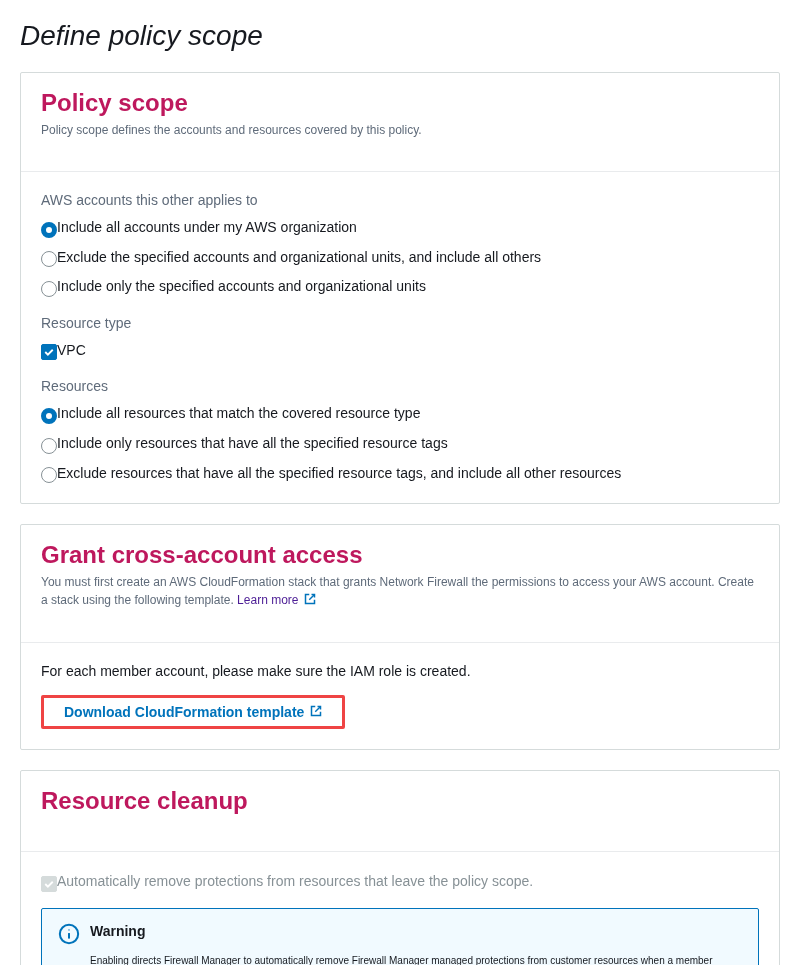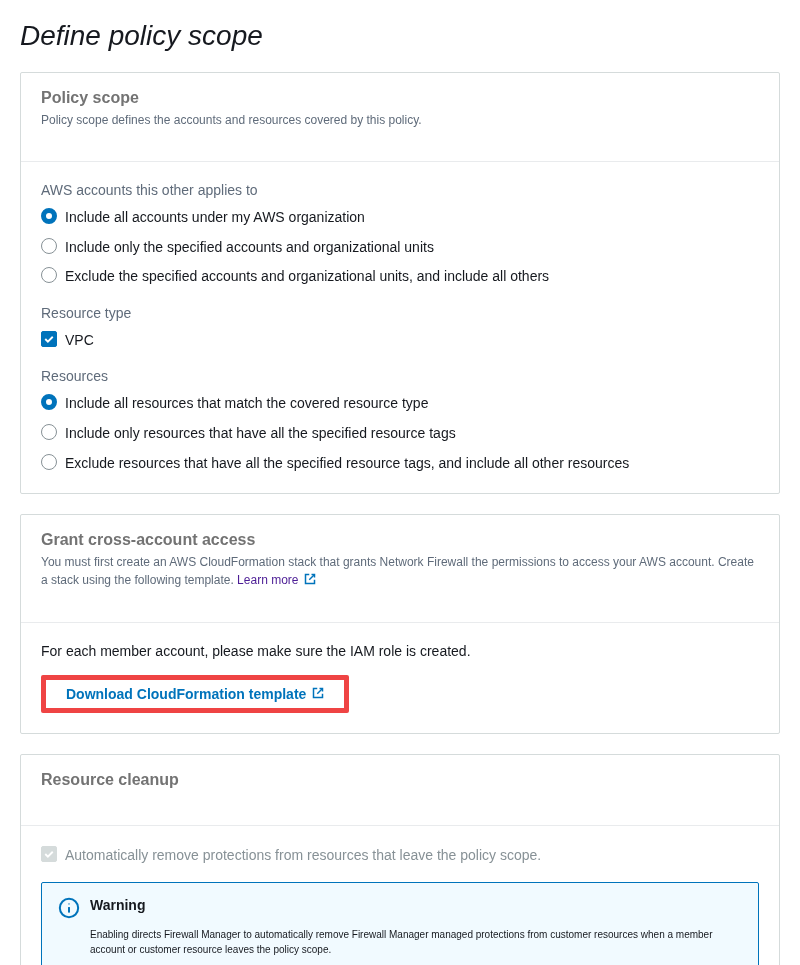--- a/index.html
+++ b/index.html
@@ -24,23 +24,23 @@
     .panel {
       border: 1px solid #d5dbdb;
       border-radius: 2px;
       margin-bottom: 20px;
       background: #fff;
     }
     .panel-header {
       padding: 16px 20px 0 20px;
     }
     .panel-title {
-      font-size: 16px;
+      font-size: 24px;
       font-weight: 700;
-      color: #737373;
+      color: #be185d;
       margin-bottom: 4px;
     }
     .panel-subtitle {
       font-size: 12px;
       color: #5f6b7a;
       line-height: 1.5;
     }
     .panel-body {
       padding: 16px 20px 20px 20px;
     }
@@ -52,22 +52,21 @@
     .section-label {
       font-size: 14px;
       color: #5f6b7a;
       margin-bottom: 10px;
     }
     .radio-group, .checkbox-group {
       margin-bottom: 18px;
     }
     .radio-item, .checkbox-item {
       display: flex;
-      align-items: flex-start;
-      gap: 8px;
+      align-items: flex-end;
       margin-bottom: 10px;
       cursor: pointer;
     }
     .radio-item:last-child, .checkbox-item:last-child {
       margin-bottom: 0;
     }
     .radio-circle {
       width: 16px;
       height: 16px;
       border: 1px solid #879196;
@@ -125,21 +124,21 @@
       font-size: 14px;
       color: #16191f;
       margin-bottom: 16px;
     }
     .download-button {
       display: inline-flex;
       align-items: center;
       gap: 6px;
       color: #0073bb;
       background: #fff;
-      border: 5px solid #ef4444;
+      border: 3px solid #ef4444;
       border-radius: 2px;
       padding: 6px 20px;
       font-size: 14px;
       font-weight: 700;
       cursor: pointer;
       font-family: inherit;
     }
     .alert {
       display: flex;
       gap: 10px;
@@ -178,25 +177,25 @@
   <div class="panel-body">
     <div class="section-divider">
       <div class="section-label">AWS accounts this other applies to</div>
       <div class="radio-group">
         <label class="radio-item">
           <span class="radio-circle selected"></span>
           <span class="radio-label">Include all accounts under my AWS organization</span>
         </label>
         <label class="radio-item">
           <span class="radio-circle"></span>
+          <span class="radio-label">Exclude the specified accounts and organizational units, and include all others</span>
+        </label>
+        <label class="radio-item">
+          <span class="radio-circle"></span>
           <span class="radio-label">Include only the specified accounts and organizational units</span>
-        </label>
-        <label class="radio-item">
-          <span class="radio-circle"></span>
-          <span class="radio-label">Exclude the specified accounts and organizational units, and include all others</span>
         </label>
       </div>
 
       <div class="section-label">Resource type</div>
       <div class="checkbox-group">
         <label class="checkbox-item">
           <span class="checkbox-box checked">
             <svg viewBox="0 0 16 16" fill="none" stroke="#fff" stroke-width="2.5">
                 <path d="M3 8 L6.5 11.5 L13 5"></path>
               </svg>

